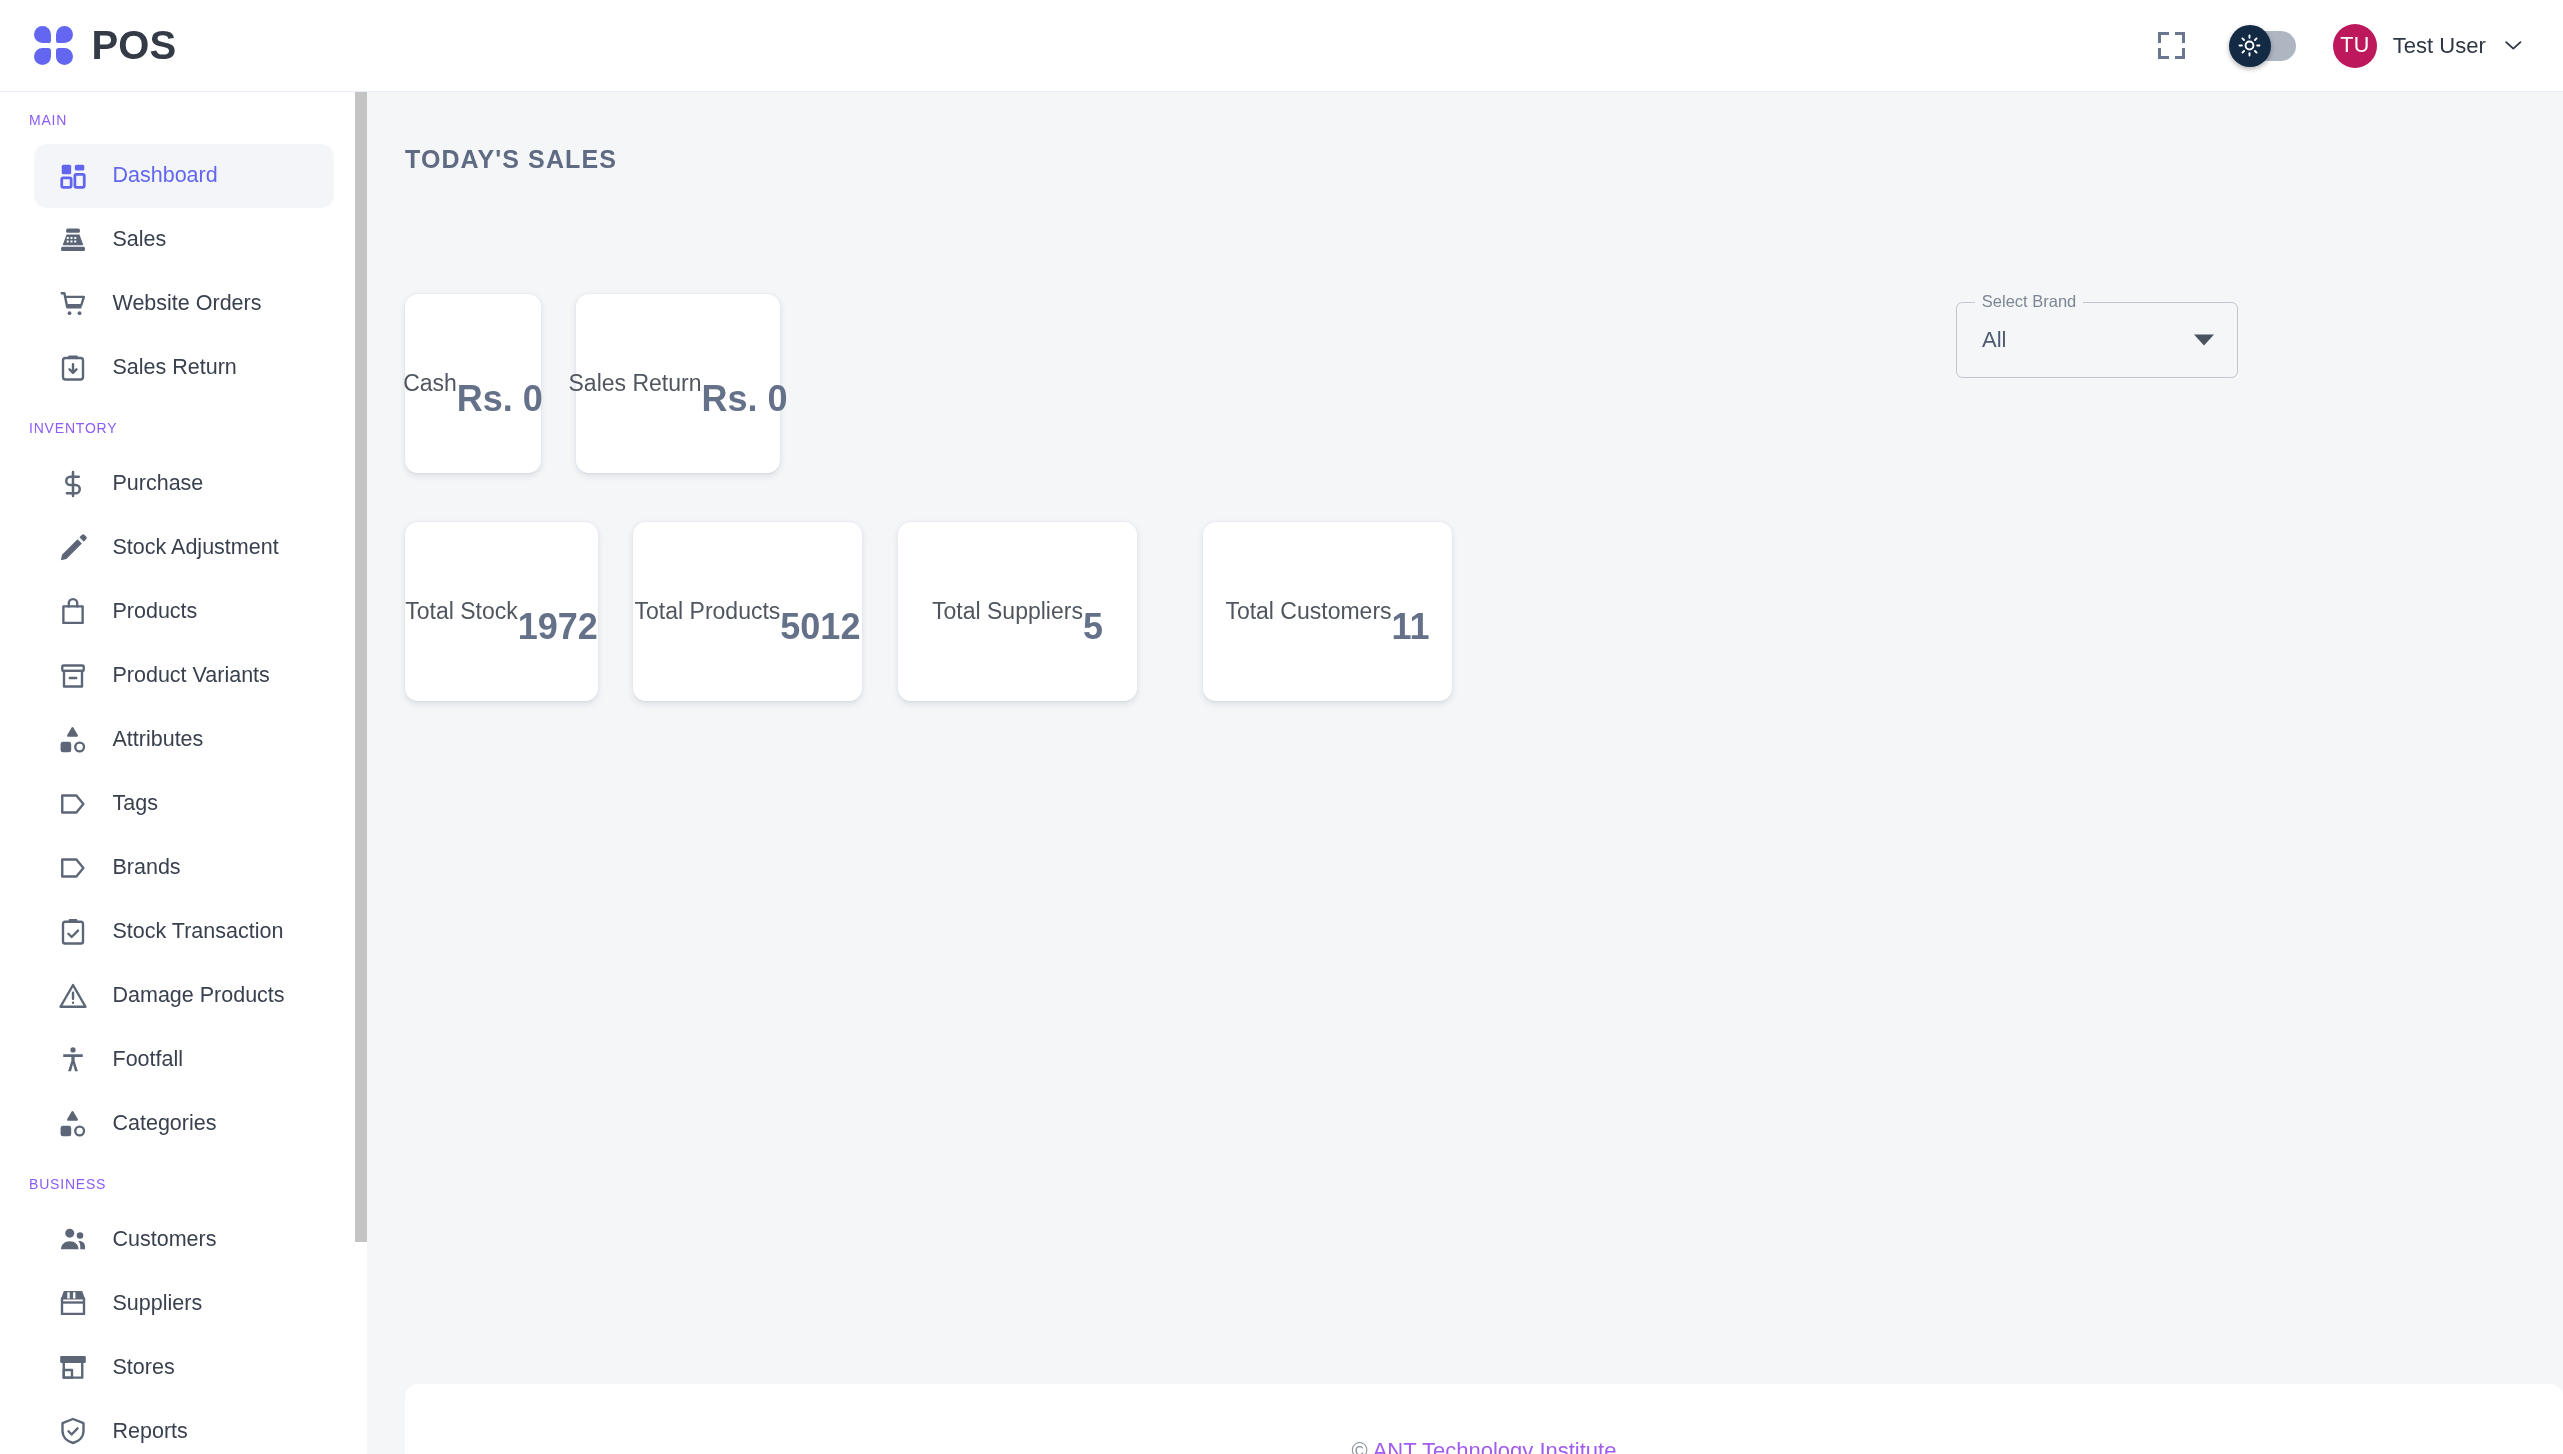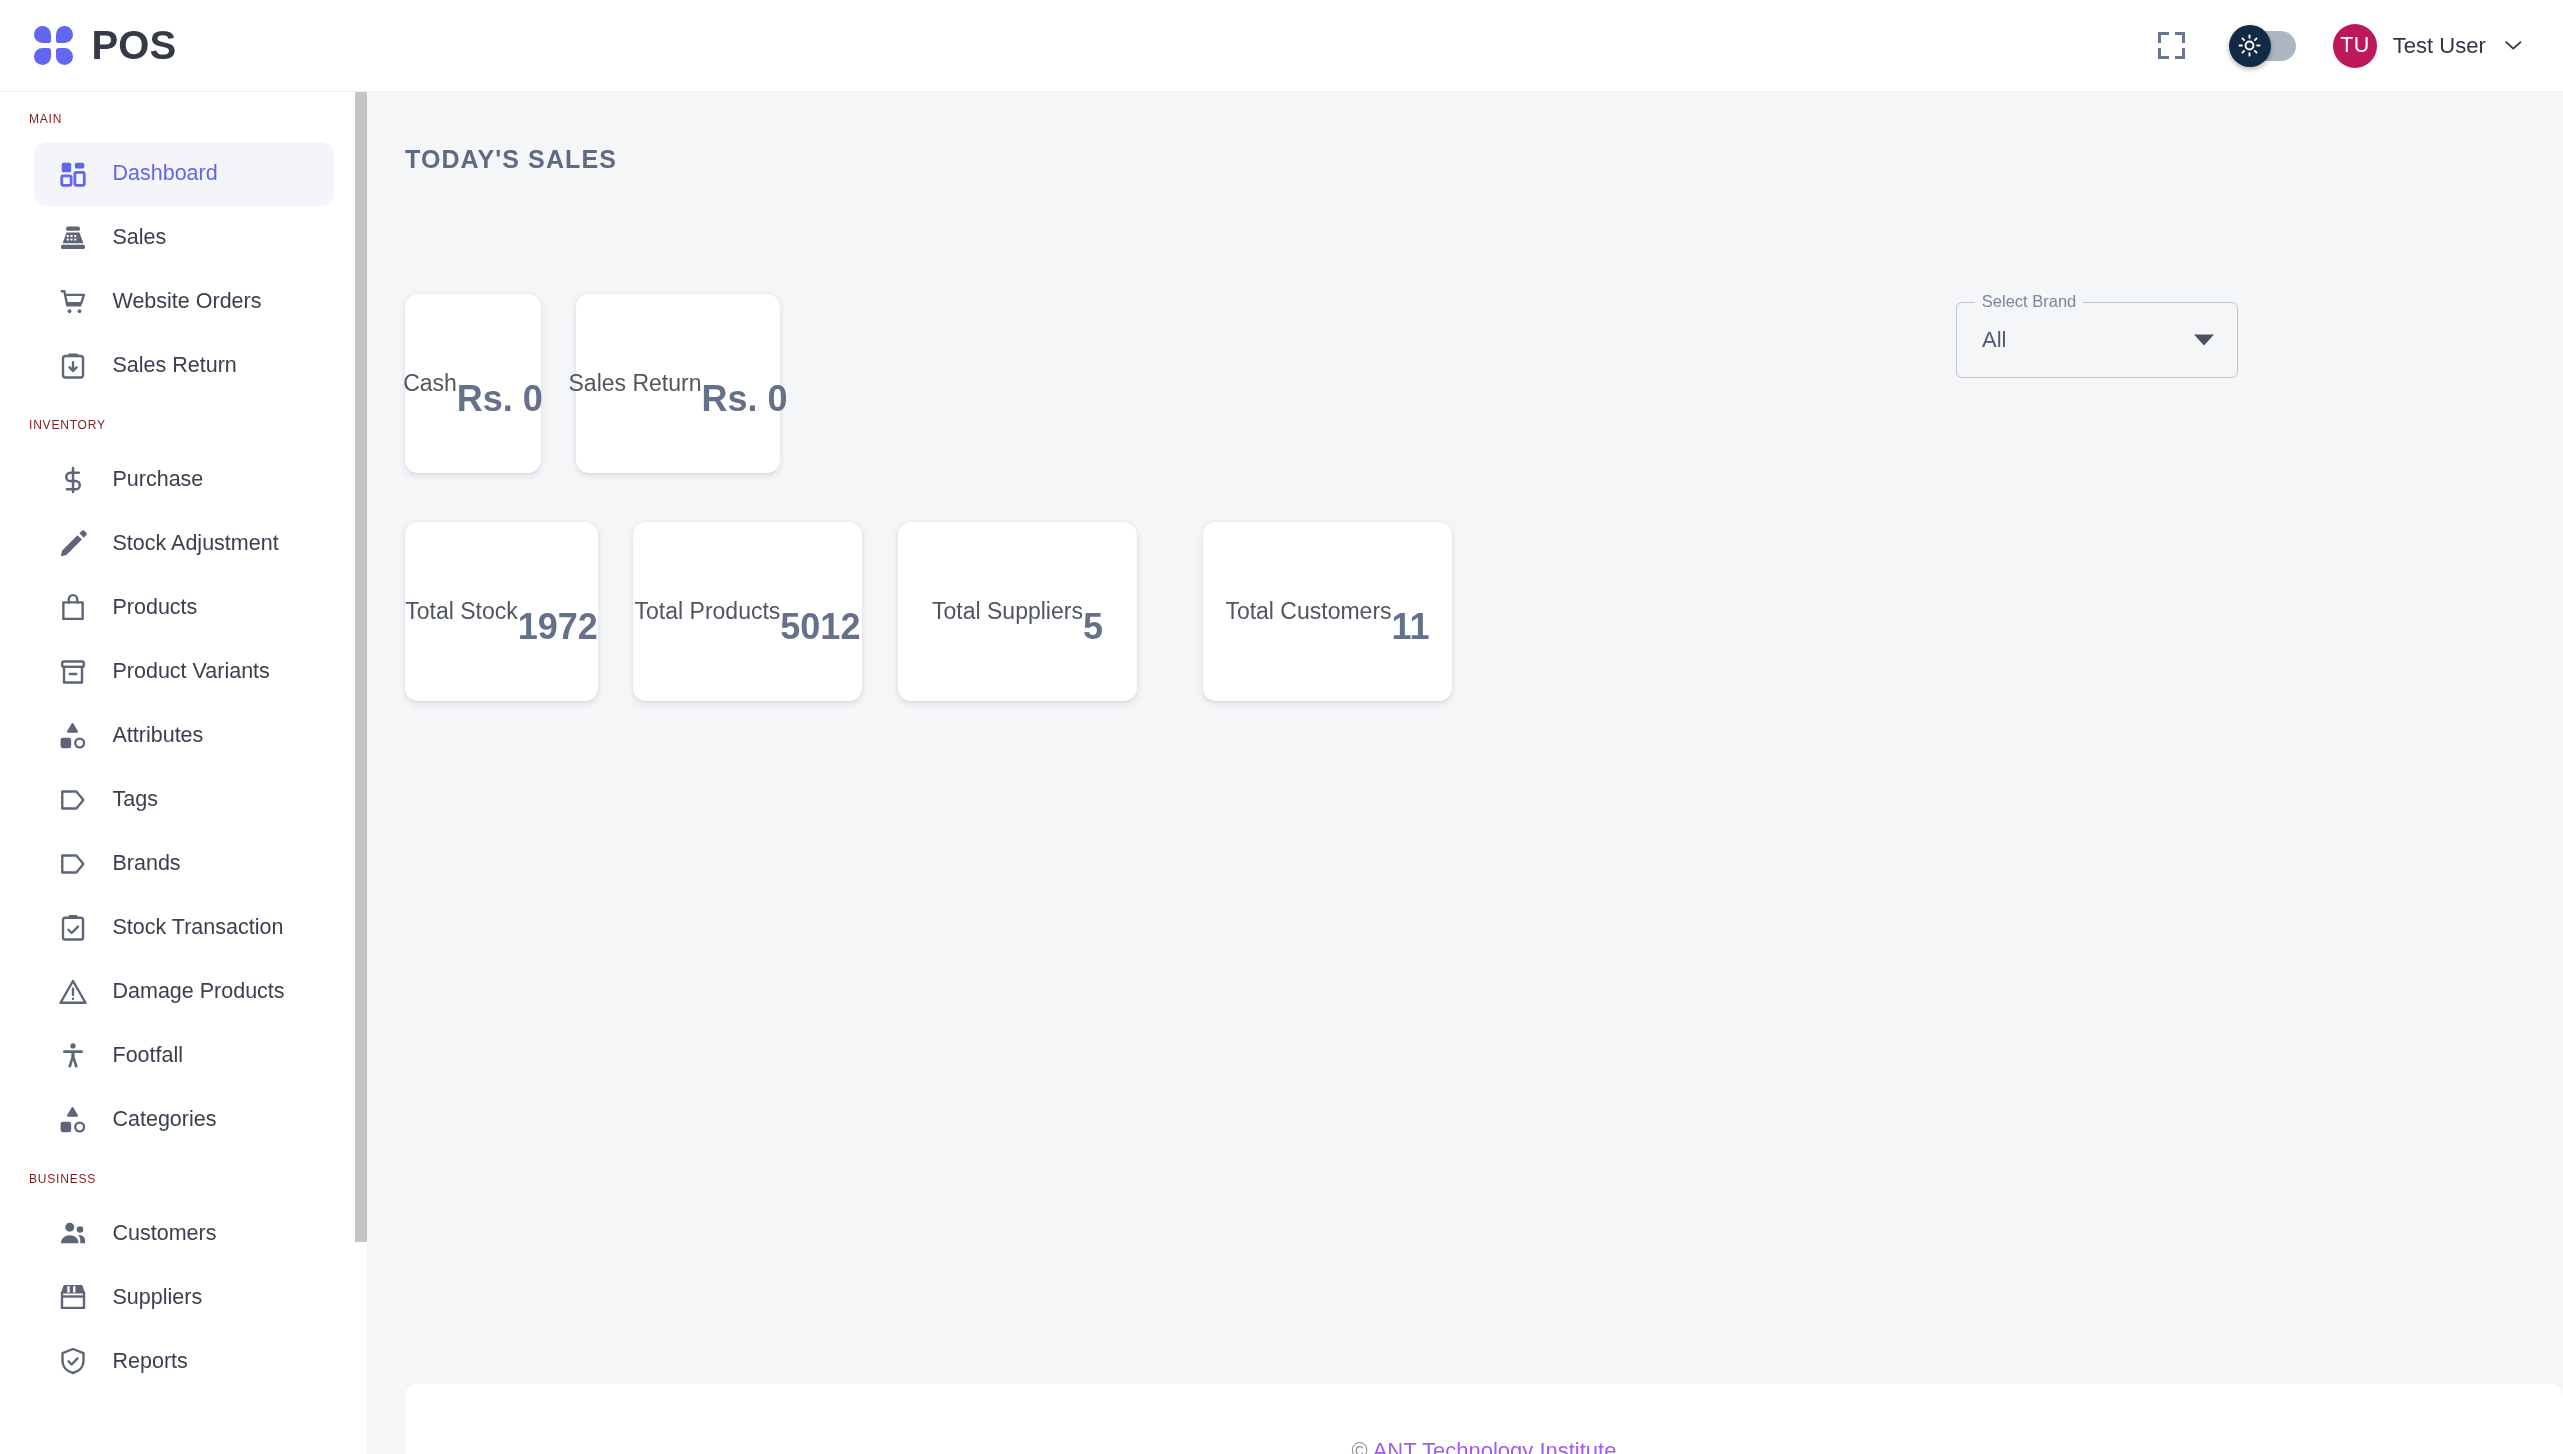--- a/index.html
+++ b/index.html
@@ -67,21 +67,21 @@
   .user-name { font-size:22px; color:#2F3644; }
   .chev { font-size:18.6px; color:#2F3644; margin-left:2.9px; }
 
   
   .sidebar {
     position:absolute; top:92px; left:0; width:367px; height:1362px;
     background:#ffffff; overflow:hidden; z-index:15;
   }
   .sb-scroll { width:367px; padding-bottom:14.3px; }
   .sb-section {
-    font-size:12px; color:#7f1d1d; letter-spacing:0.8px;
+    font-size:14px; color:#8b5cf6; letter-spacing:0.8px;
     padding:20px 0 15.8px 29px; text-transform:uppercase;
   }
   .sb-item {
     display:flex; align-items:center; gap:24px;
     margin:0 33px 0 34px; height:64px; padding-left:23px;
     border-radius:13px; cursor:pointer;
   }
   .sb-item.active { background:#F3F5F8; }
   .sb-item .sb-ic { width:31.5px; height:31.5px; display:flex; align-items:center; justify-content:center; flex:0 0 31.5px; }
   .sb-item .sb-ic svg { width:30px; height:30px; display:block; }
@@ -375,20 +375,31 @@
               <path d="M3.2 8.3h17.6v12.4H3.2z"></path>
               <path d="M3.6 8.3 5.2 3.4h13.6l1.6 4.9" fill="#5C6677"></path>
               <path d="M8.4 3.4v4.9M13 3.4v4.9" stroke="#fff"></path>
               <path d="M3.2 11.6h17.6"></path>
             </svg>
           </span>
           <span class="sb-label">Suppliers</span>
         </div>
         <div class="sb-item">
           <span class="sb-ic">
+            <svg viewBox="0 0 24 24" fill="none" stroke="#5C6677" stroke-width="1.9" stroke-linejoin="round">
+              <path d="M2.7 7.8h18.6"></path>
+              <path d="M2.7 4.2h18.6v3.6H2.7z" fill="#5C6677"></path>
+              <path d="M4.6 7.8v12.7h14.8V7.8"></path>
+              <path d="M4.6 14.4h6.6v6.1H4.6z"></path>
+            </svg>
+          </span>
+          <span class="sb-label">Stores</span>
+        </div>
+        <div class="sb-item">
+          <span class="sb-ic">
             <svg viewBox="0 0 24 24" fill="none" stroke="#5C6677" stroke-width="1.9" stroke-linecap="round" stroke-linejoin="round">
               <path d="M12 2.4 20.4 5.7v6.1c0 5-3.6 8.5-8.4 9.8-4.8-1.3-8.4-4.8-8.4-9.8V5.7z"></path>
               <path d="m8.4 12.2 2.5 2.6 4.7-4.9"></path>
             </svg>
           </span>
           <span class="sb-label">Reports</span>
         </div>
       </div>
     <div class="scrollbar">
       <div class="scroll-thumb"></div>

